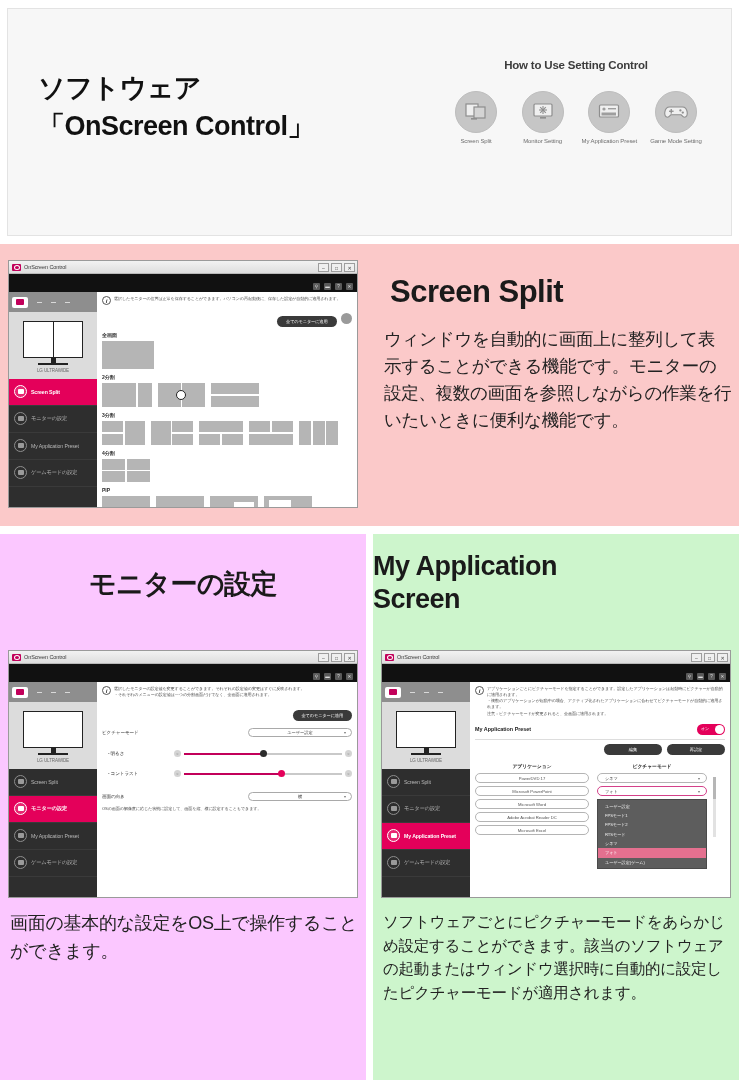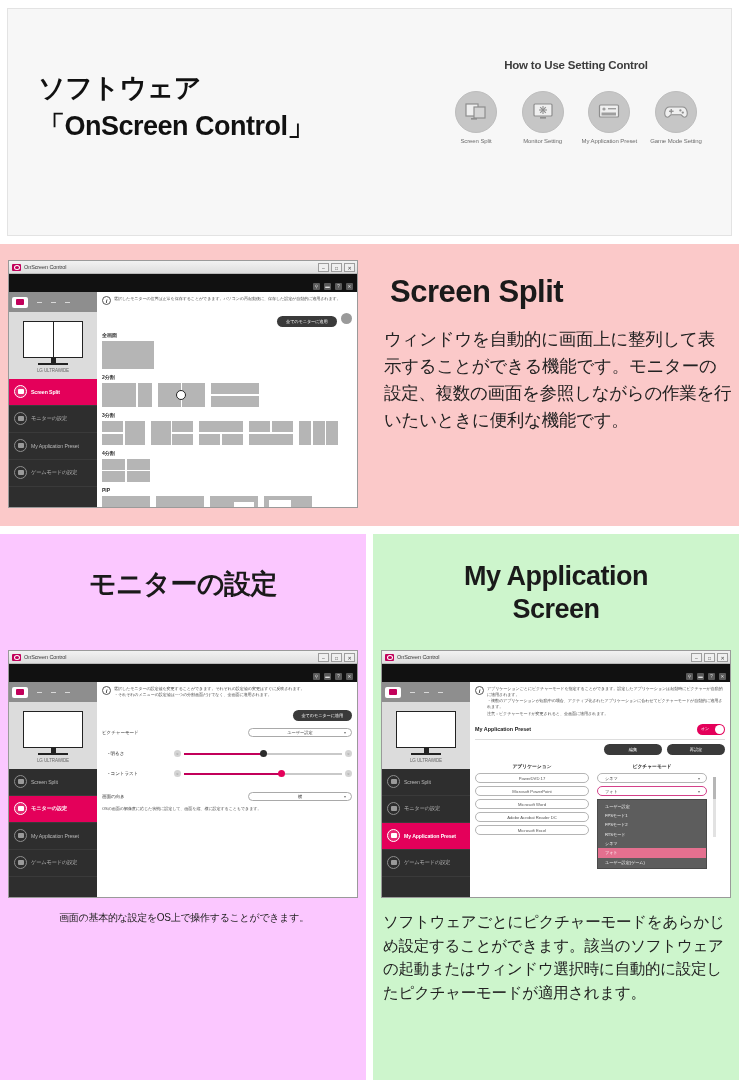--- a/index.html
+++ b/index.html
@@ -52,22 +52,22 @@
     font-size: 31px; font-weight: 700; color: #1a1a1a;
     letter-spacing: -0.5px;
   }
   .ss-title { margin: 18px 0 0 8px; }
   .body-text {
     font-size: 17.5px; color: #222; line-height: 1.55;
     letter-spacing: -0.3px;
   }
   .ss-body { margin: 16px 0 0 2px; }
   .mon-title { text-align: center; margin-top: 32px; font-size: 27px; }
-  .preset-title { text-align: center; margin-top: 26px; font-size: 27px; line-height: 1.22; }
-  .mon-caption { position: absolute; left: 10px; top: 376px; width: 348px; font-size: 10px; line-height: 1.55; text-align: center; }
+  .preset-title { text-align: left; margin-top: 16px; font-size: 27px; line-height: 1.22; }
+  .mon-caption { position: absolute; left: 10px; top: 376px; width: 348px; font-size: 18px; line-height: 1.55; }
   .preset-caption { position: absolute; left: 10px; top: 376px; width: 350px; font-size: 15.5px; line-height: 1.52; }
 
   
   .app-win { position: absolute; background: #fff; border: 1px solid #9a9a9a; }
   .app-win.ss  { left: 8px;   top: 16px;  width: 350px; height: 248px; }
   .app-win.mon { left: 8px;   top: 116px; width: 350px; height: 248px; }
   .app-win.pre { left: 8px;   top: 116px; width: 350px; height: 248px; }
 
   .titlebar {
     height: 13px; background: linear-gradient(#f2f2f2,#dedede);

